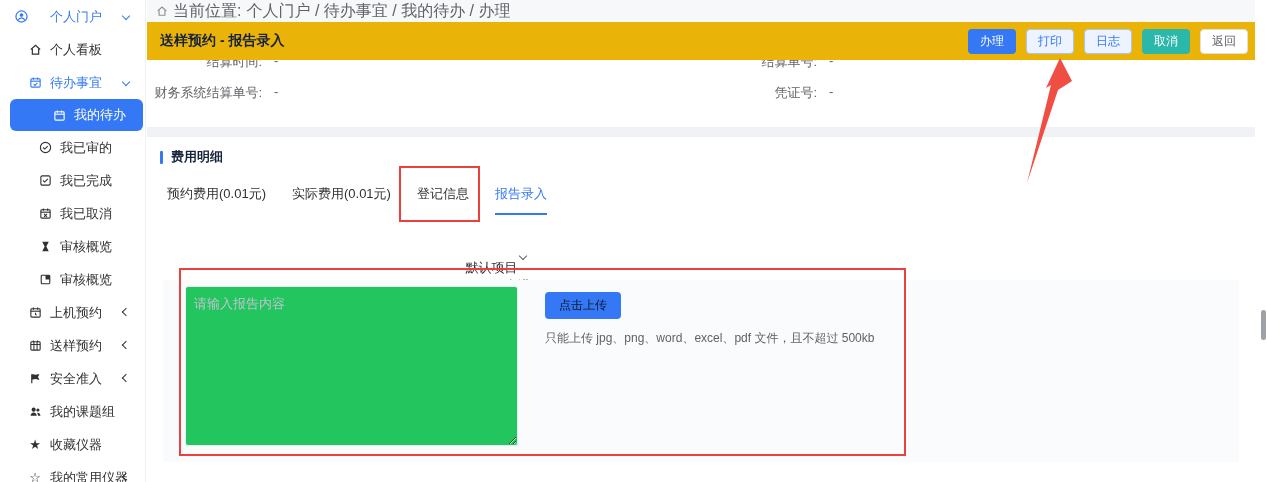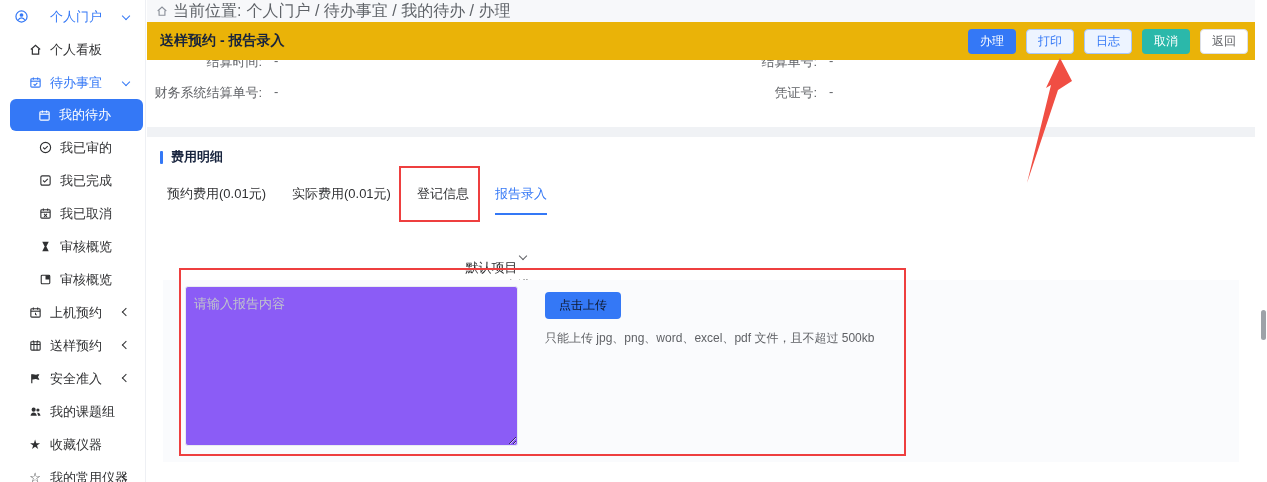--- a/index.html
+++ b/index.html
@@ -12,21 +12,21 @@
 
   
   .sidebar { position:absolute; left:0; top:0; width:146px; height:482px; background:#fff; border-right:1px solid #eef0f4; z-index:5; }
   .side-item { display:flex; align-items:center; height:33px; font-size:13px; color:#303133; position:relative; white-space:nowrap; }
   .lv0 { padding-left:14px;gap:14px; }
   .lv1 { padding-left:28px; }
   .lv2 { padding-left:38px; }
   .side-item .icon { width:14px; height:14px; margin-right:8px; display:inline-flex; align-items:center; justify-content:center; flex:0 0 14px; }
   .side-item .icon svg { width:13px; height:13px; }
   .side-item.blue { color:#3478f6; }
-  .side-item.active { background:#3478f6; color:#fff; border-radius:6px; margin-left:10px; margin-right:2px; padding-left:27px; height:32px; }
+  .side-item.active { background:#3478f6; color:#fff; border-radius:6px; margin-left:10px; margin-right:2px; padding-left:42px; height:32px; }
   .chev { width:6px; height:6px; border-left:1.5px solid currentColor; border-bottom:1.5px solid currentColor; position:absolute; right:16px; top:13px; }
   .chev.down { transform:rotate(-45deg); }
   .chev.left { transform:rotate(45deg); }
   .star-glyph { font-size:13px; line-height:13px; }
 
   
   .main-bg { position:absolute; left:147px; top:0; width:1108px; height:482px; background:#f0f2f5; }
 
   
   .breadcrumb { position:absolute; left:147px; top:0; width:1108px; height:22px; background:#f7f8fa; display:flex; align-items:center; padding-left:9px; font-size:16px; color:#5f6368; gap:5px; }
@@ -60,21 +60,21 @@
   .sec-bar { width:3px; height:13px; background:#3478f6; margin-right:8px; border-radius:1px; }
   .tabs { position:absolute; left:20px; top:48px; display:flex; gap:26px; font-size:13px; color:#303133; }
   .tab { padding-bottom:10px; cursor:pointer; }
   .tab.active { color:#3478f6; border-bottom:2px solid #3478f6; }
   .tbl-head { position:absolute; left:16px; top:88px; width:722px; height:28px; background:#eef2f9; display:flex; align-items:center; font-size:13px; color:#515a6e; }
   .th1 { margin-left:22px; width:125px; }
   .tbl-row { position:absolute; left:16px; top:116px; width:722px; height:27px; display:flex; align-items:center; font-size:13px; color:#303133;flex-direction:column; }
   .row-chev { width:6px; height:6px; border-right:1.3px solid #606266; border-bottom:1.3px solid #606266; transform:rotate(45deg); margin-left:7px; margin-right:9px; flex:0 0 6px; cursor:pointer; }
   .td1 { width:117px; }
   .expand { position:absolute; left:16px; top:143px; width:1076px; height:182px; background:#fafbfd; }
-  .report-textarea { position:absolute; left:22px; top:6px; width:333px; height:160px; background:#8b5cf6; border:1px solid #e8ebf0; border-radius:3px; resize:both; padding:8px; font-size:13px; color:#303133; font-family:inherit; outline:none; }
+  .report-textarea { position:absolute; left:22px; top:6px; width:333px; height:160px; background:#22c55e; border:1px solid #e8ebf0; border-radius:3px; resize:both; padding:8px; font-size:13px; color:#303133; font-family:inherit; outline:none; }
   .report-textarea::placeholder { color:#c0c4cc; }
   .upload-btn { position:absolute; left:382px; top:12px; height:27px; padding:0 14px; background:#3478f6; color:#0f172a; font-size:12px; border:none; border-radius:4px; display:inline-flex; align-items:center; cursor:pointer; font-family:inherit; }
   .upload-hint { position:absolute; left:382px; top:50px; font-size:12px; color:#606266; }
 
   
   .red-box { position:absolute; border:2.5px solid #ee3f3f; z-index:9; pointer-events:none; }
   .red-box-tab  { left:399px; top:166px; width:81px;  height:56px; }
   .red-box-form { left:179px; top:268px; width:727px; height:188px; }
   .red-arrow { position:absolute; left:1010px; top:50px; width:70px; height:140px; z-index:9; pointer-events:none; }
 

